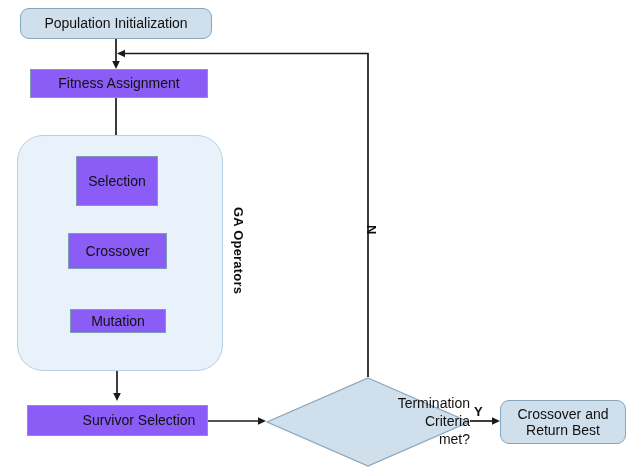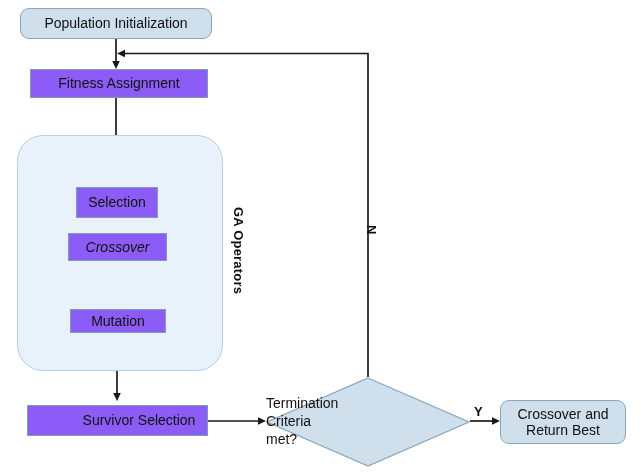--- a/index.html
+++ b/index.html
@@ -75,21 +75,21 @@
     z-index: 2;
   }
   .diamond-text {
     position: absolute;
     left: 0;
     top: 0;
     width: 100%;
     height: 100%;
     display: flex;
     flex-direction: column;
-    align-items: flex-start;
+    align-items: flex-end;
     justify-content: center;
     font-size: 14px;
     color: #111111;
     line-height: 1.28;
     z-index: 3;
     pointer-events: none;
   }
   .edge-label {
     position: absolute;
     font-size: 13px;
@@ -152,25 +152,25 @@
   <div class="group-label" style="left:246px; top:207px;">GA Operators</div>
 
   <div class="node rounded" style="left:20px; top:8px; width:192px; height:31px;">
     <span>Population Initialization</span>
   </div>
 
   <div class="node box" style="left:30px; top:69px; width:178px; height:29px;">
     <span>Fitness Assignment</span>
   </div>
 
-  <div class="node box" style="left:76px; top:156px; width:82px; height:31px;margin-top:31px;">
+  <div class="node box" style="left:76px; top:156px; width:82px; height:50px;">
     <span>Selection</span>
   </div>
 
-  <div class="node box" style="left:68px; top:233px; width:99px; height:28px;font-style:italic;">
+  <div class="node box" style="left:68px; top:233px; width:99px; height:36px;">
     <span>Crossover</span>
   </div>
 
   <div class="node box" style="left:70px; top:309px; width:96px; height:24px;">
     <span>Mutation</span>
   </div>
 
   <div class="node box" style="left:27px; top:405px; width:181px; height:31px;padding-left:43px;">
     <span>Survivor Selection</span>
   </div>

